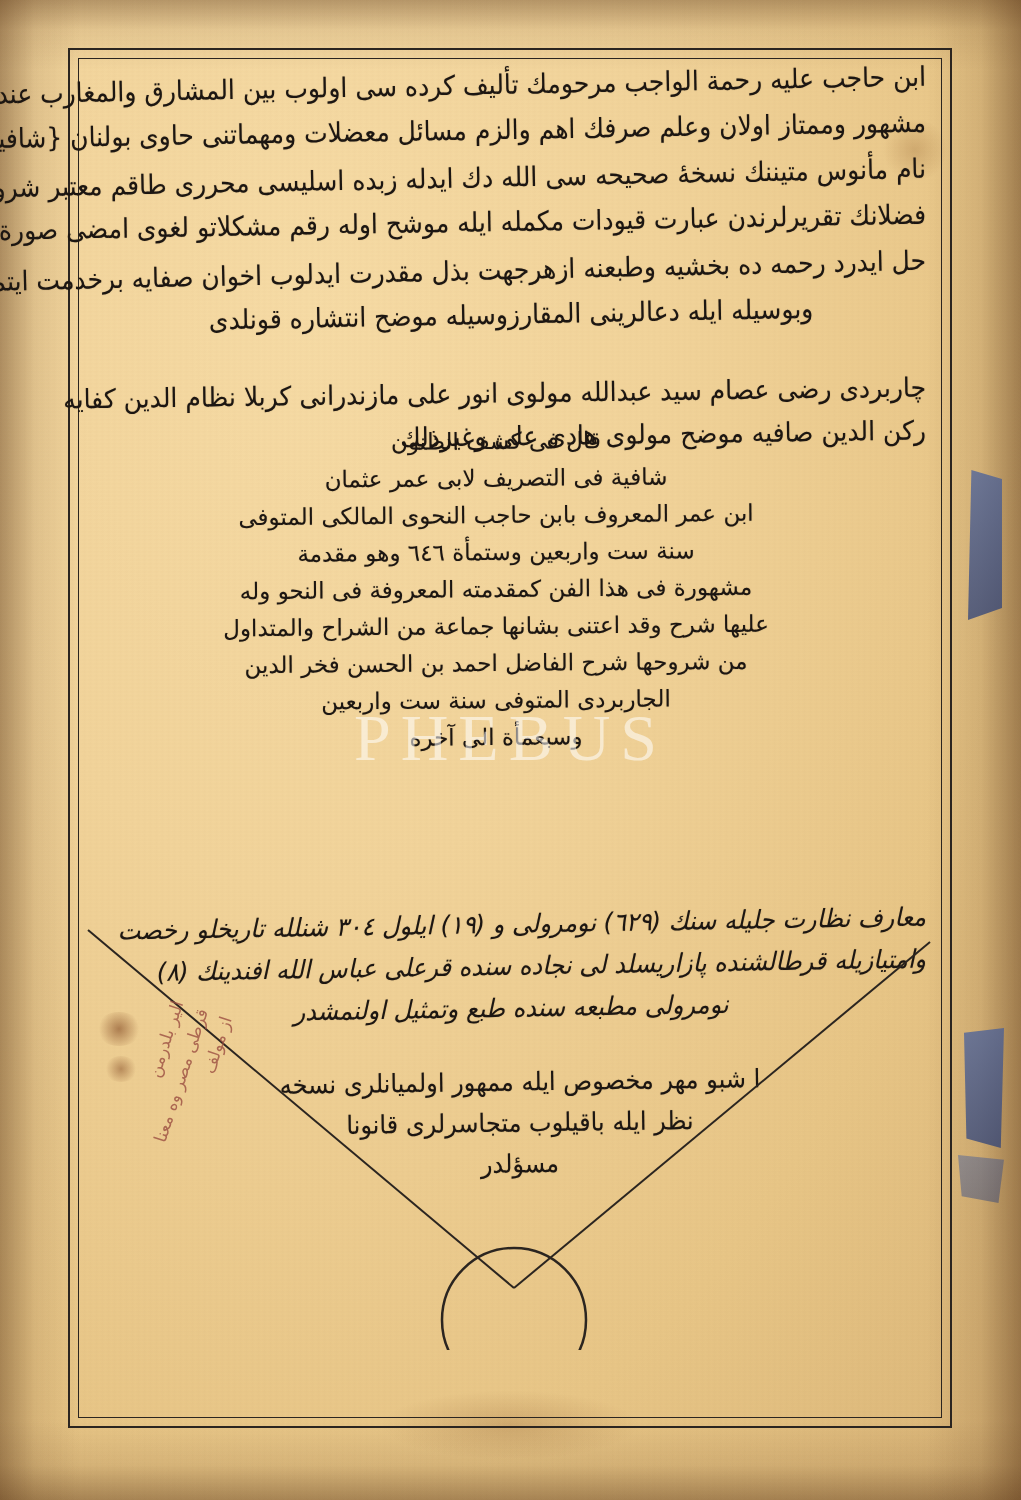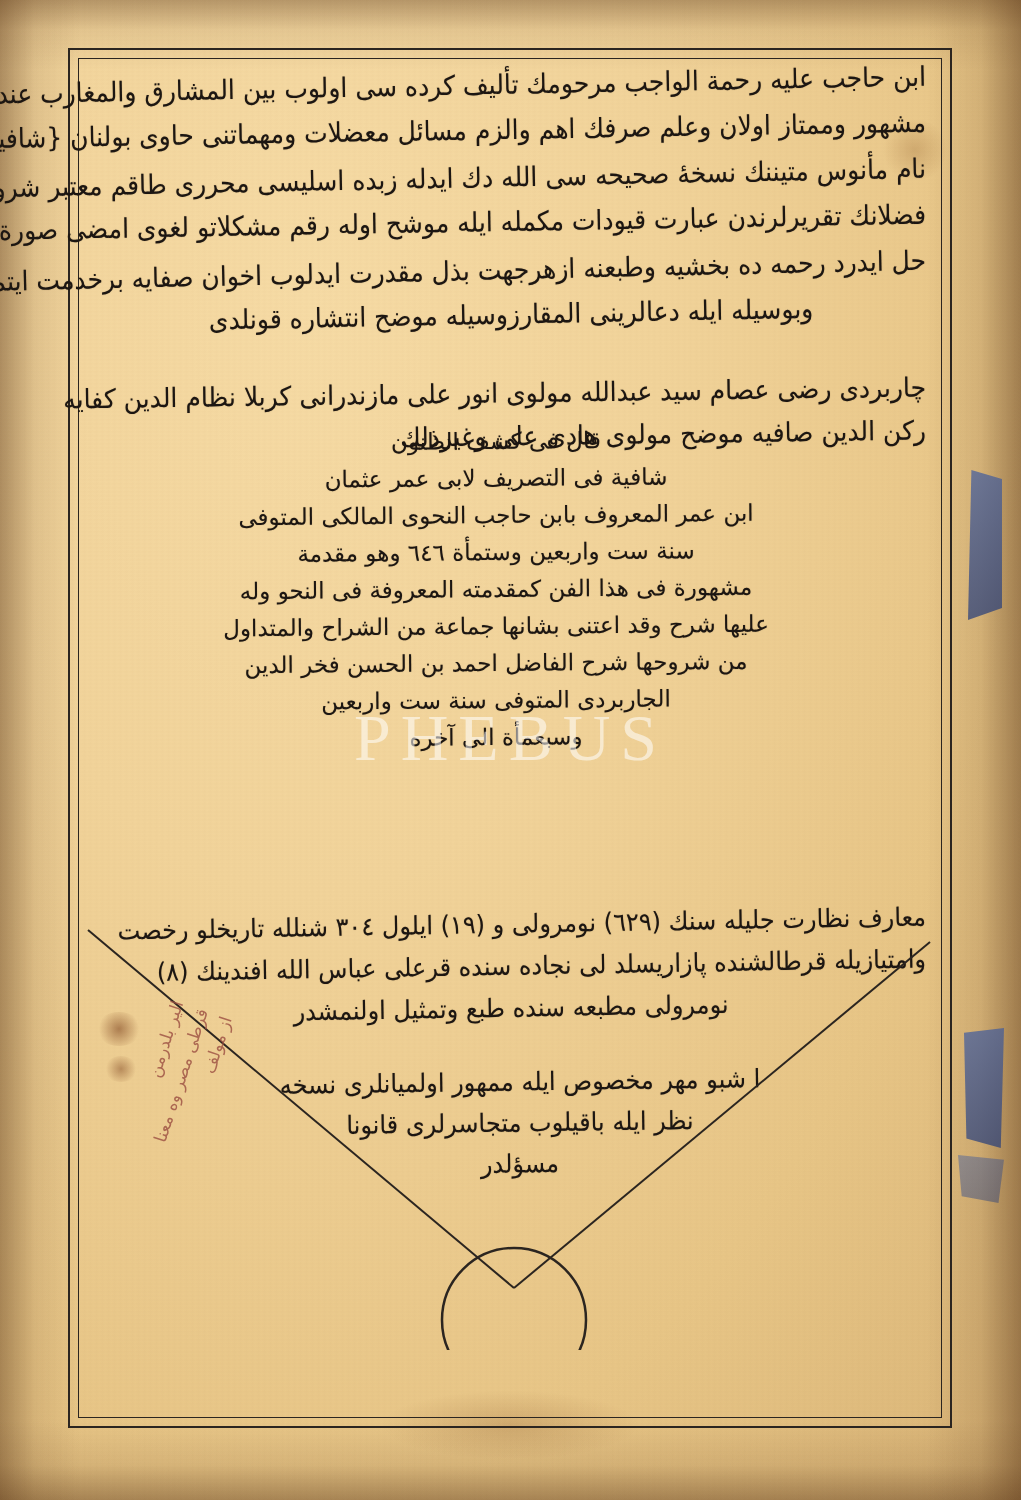--- a/index.html
+++ b/index.html
@@ -119,21 +119,21 @@
   
   #quote-block { left: 116px; top: 430px; width: 760px; text-align: center; }
   #quote-block .line {
     font-size: 23px;
     margin-bottom: 14px;
     text-align: center;
     transform: rotate(-0.5deg);
   }
 
   
-  #colophon-block { left: 96px; top: 905px; width: 830px; }
+  #colophon-block { left: 96px; top: 905px; width: 830px; font-style: italic; }
   #colophon-block .line {
     font-size: 24px;
     margin-bottom: 18px;
     transform: rotate(-1.0deg) scaleY(1.06);
     transform-origin: right center;
   }
   #colophon-block .line.c { text-align: center; }
 
   
   #seal-note-block { left: 240px; top: 1070px; width: 560px; text-align: center; }

